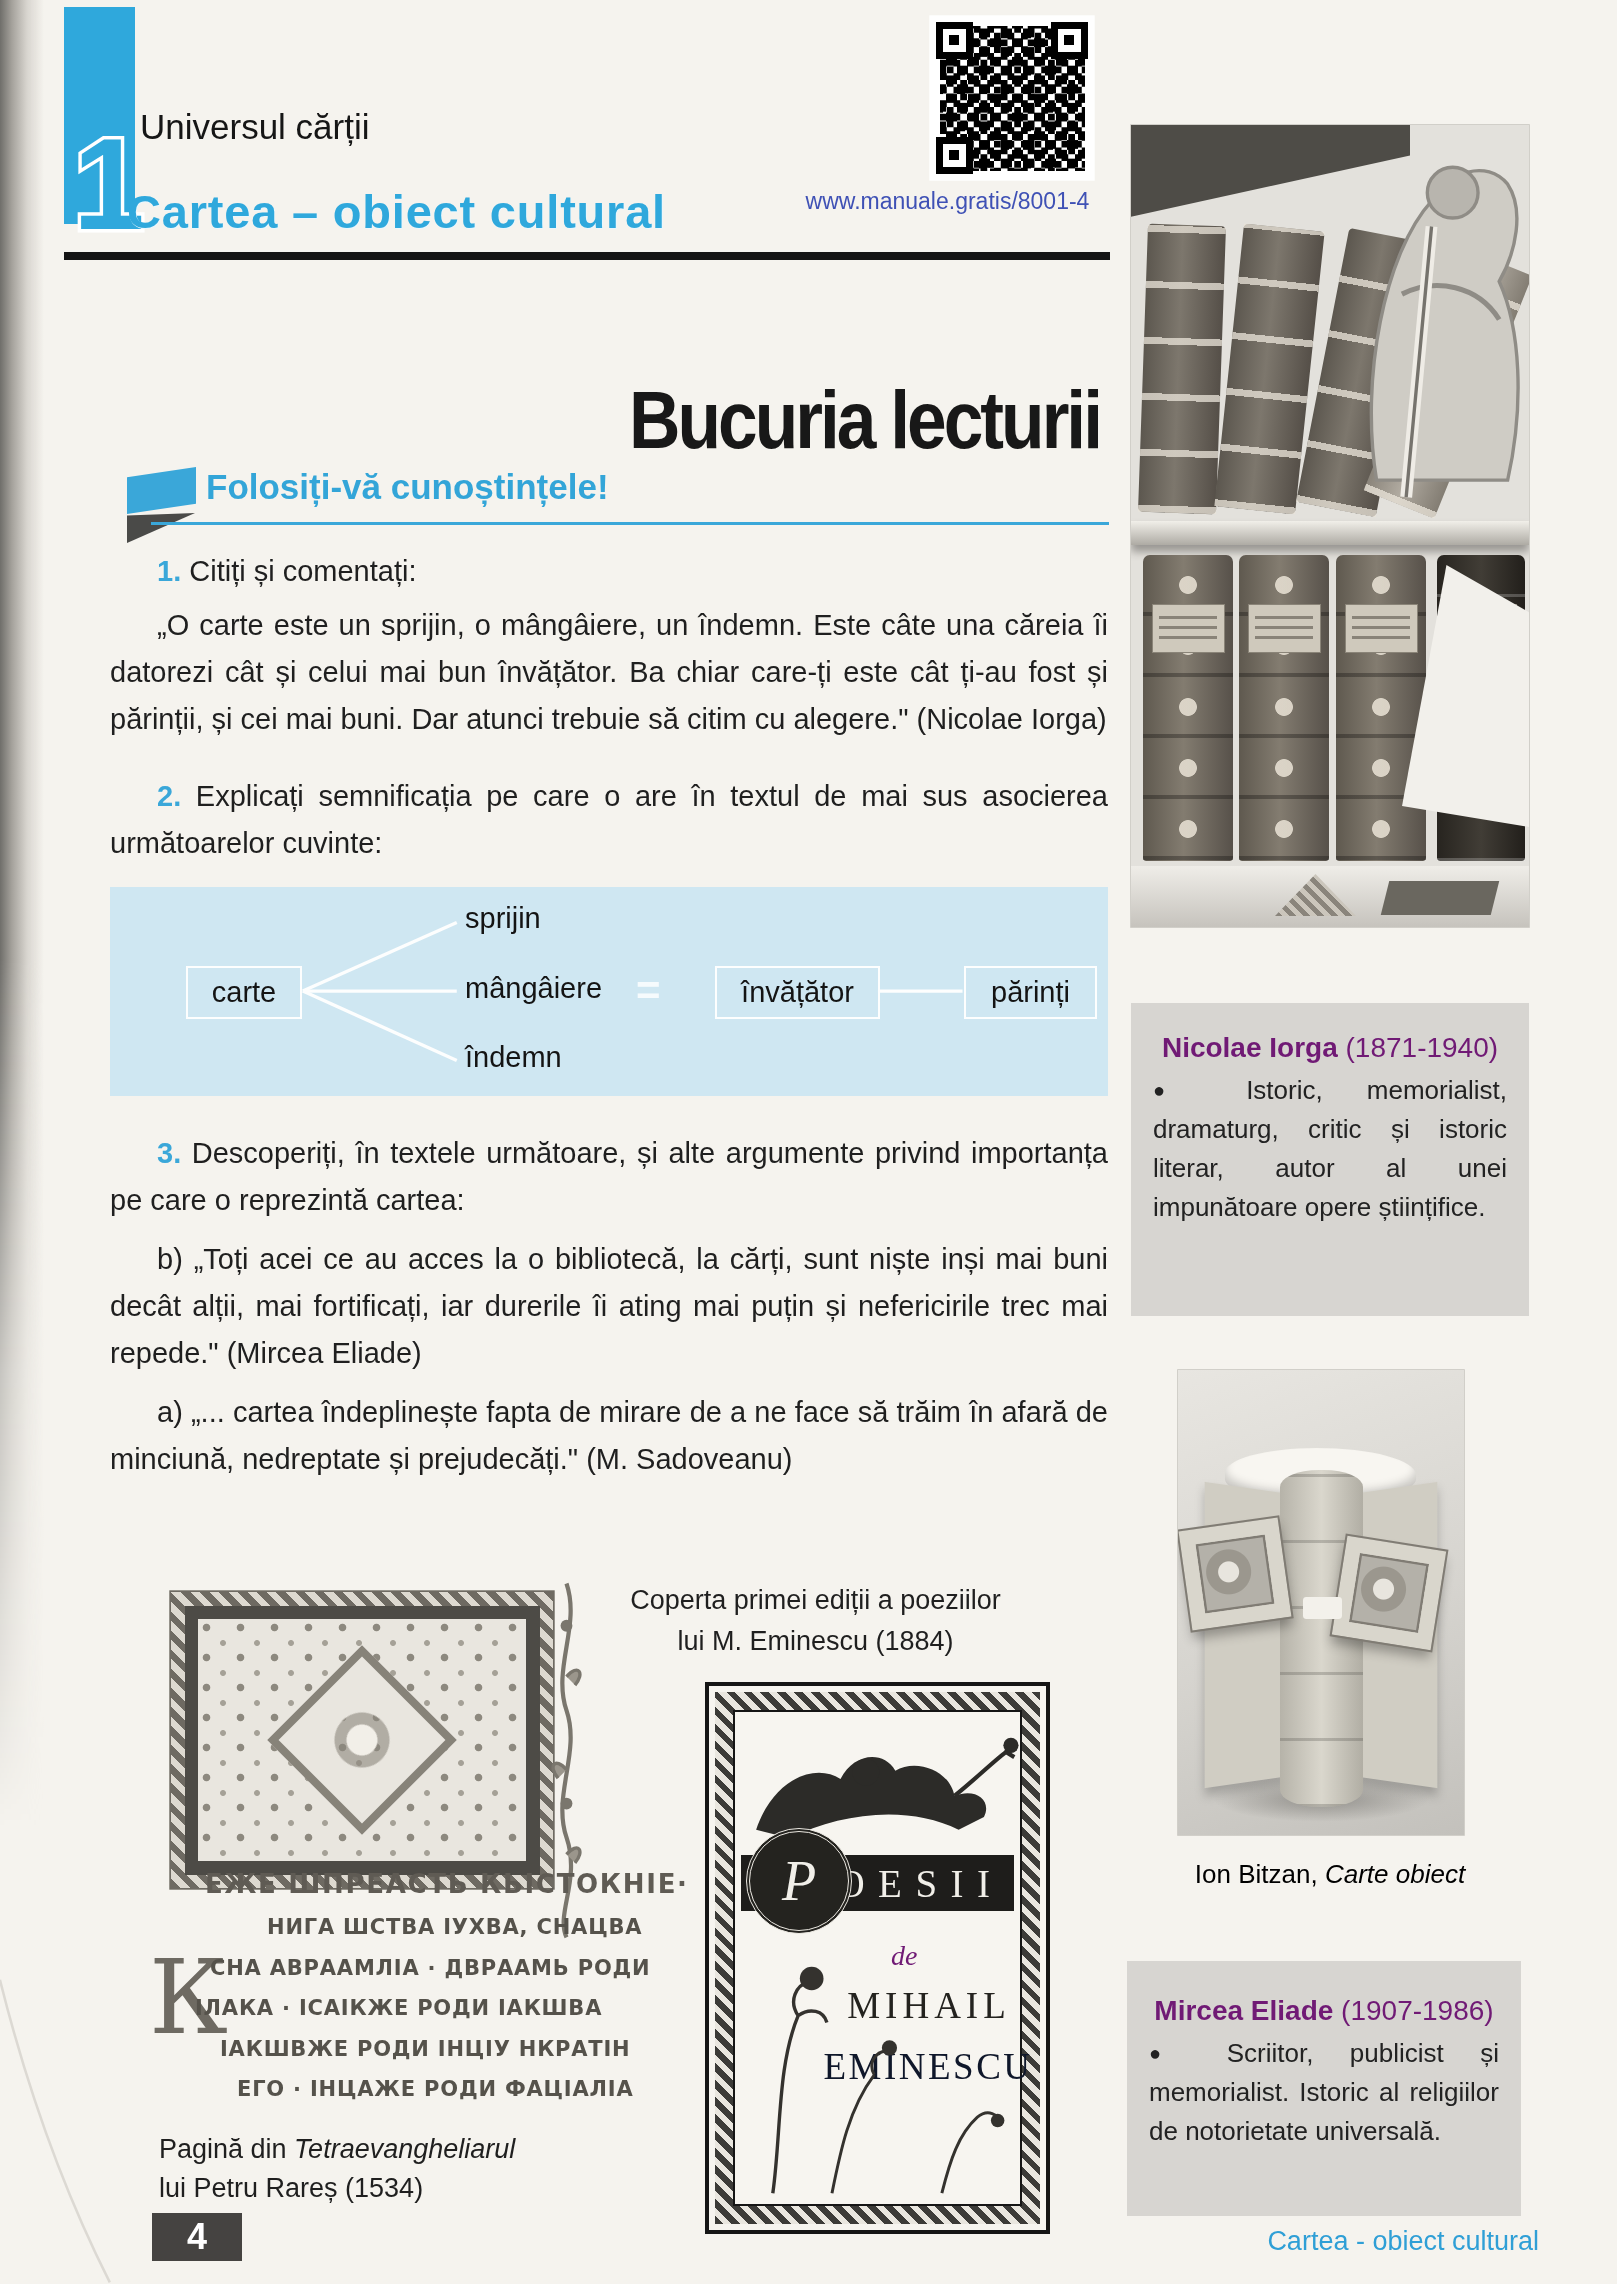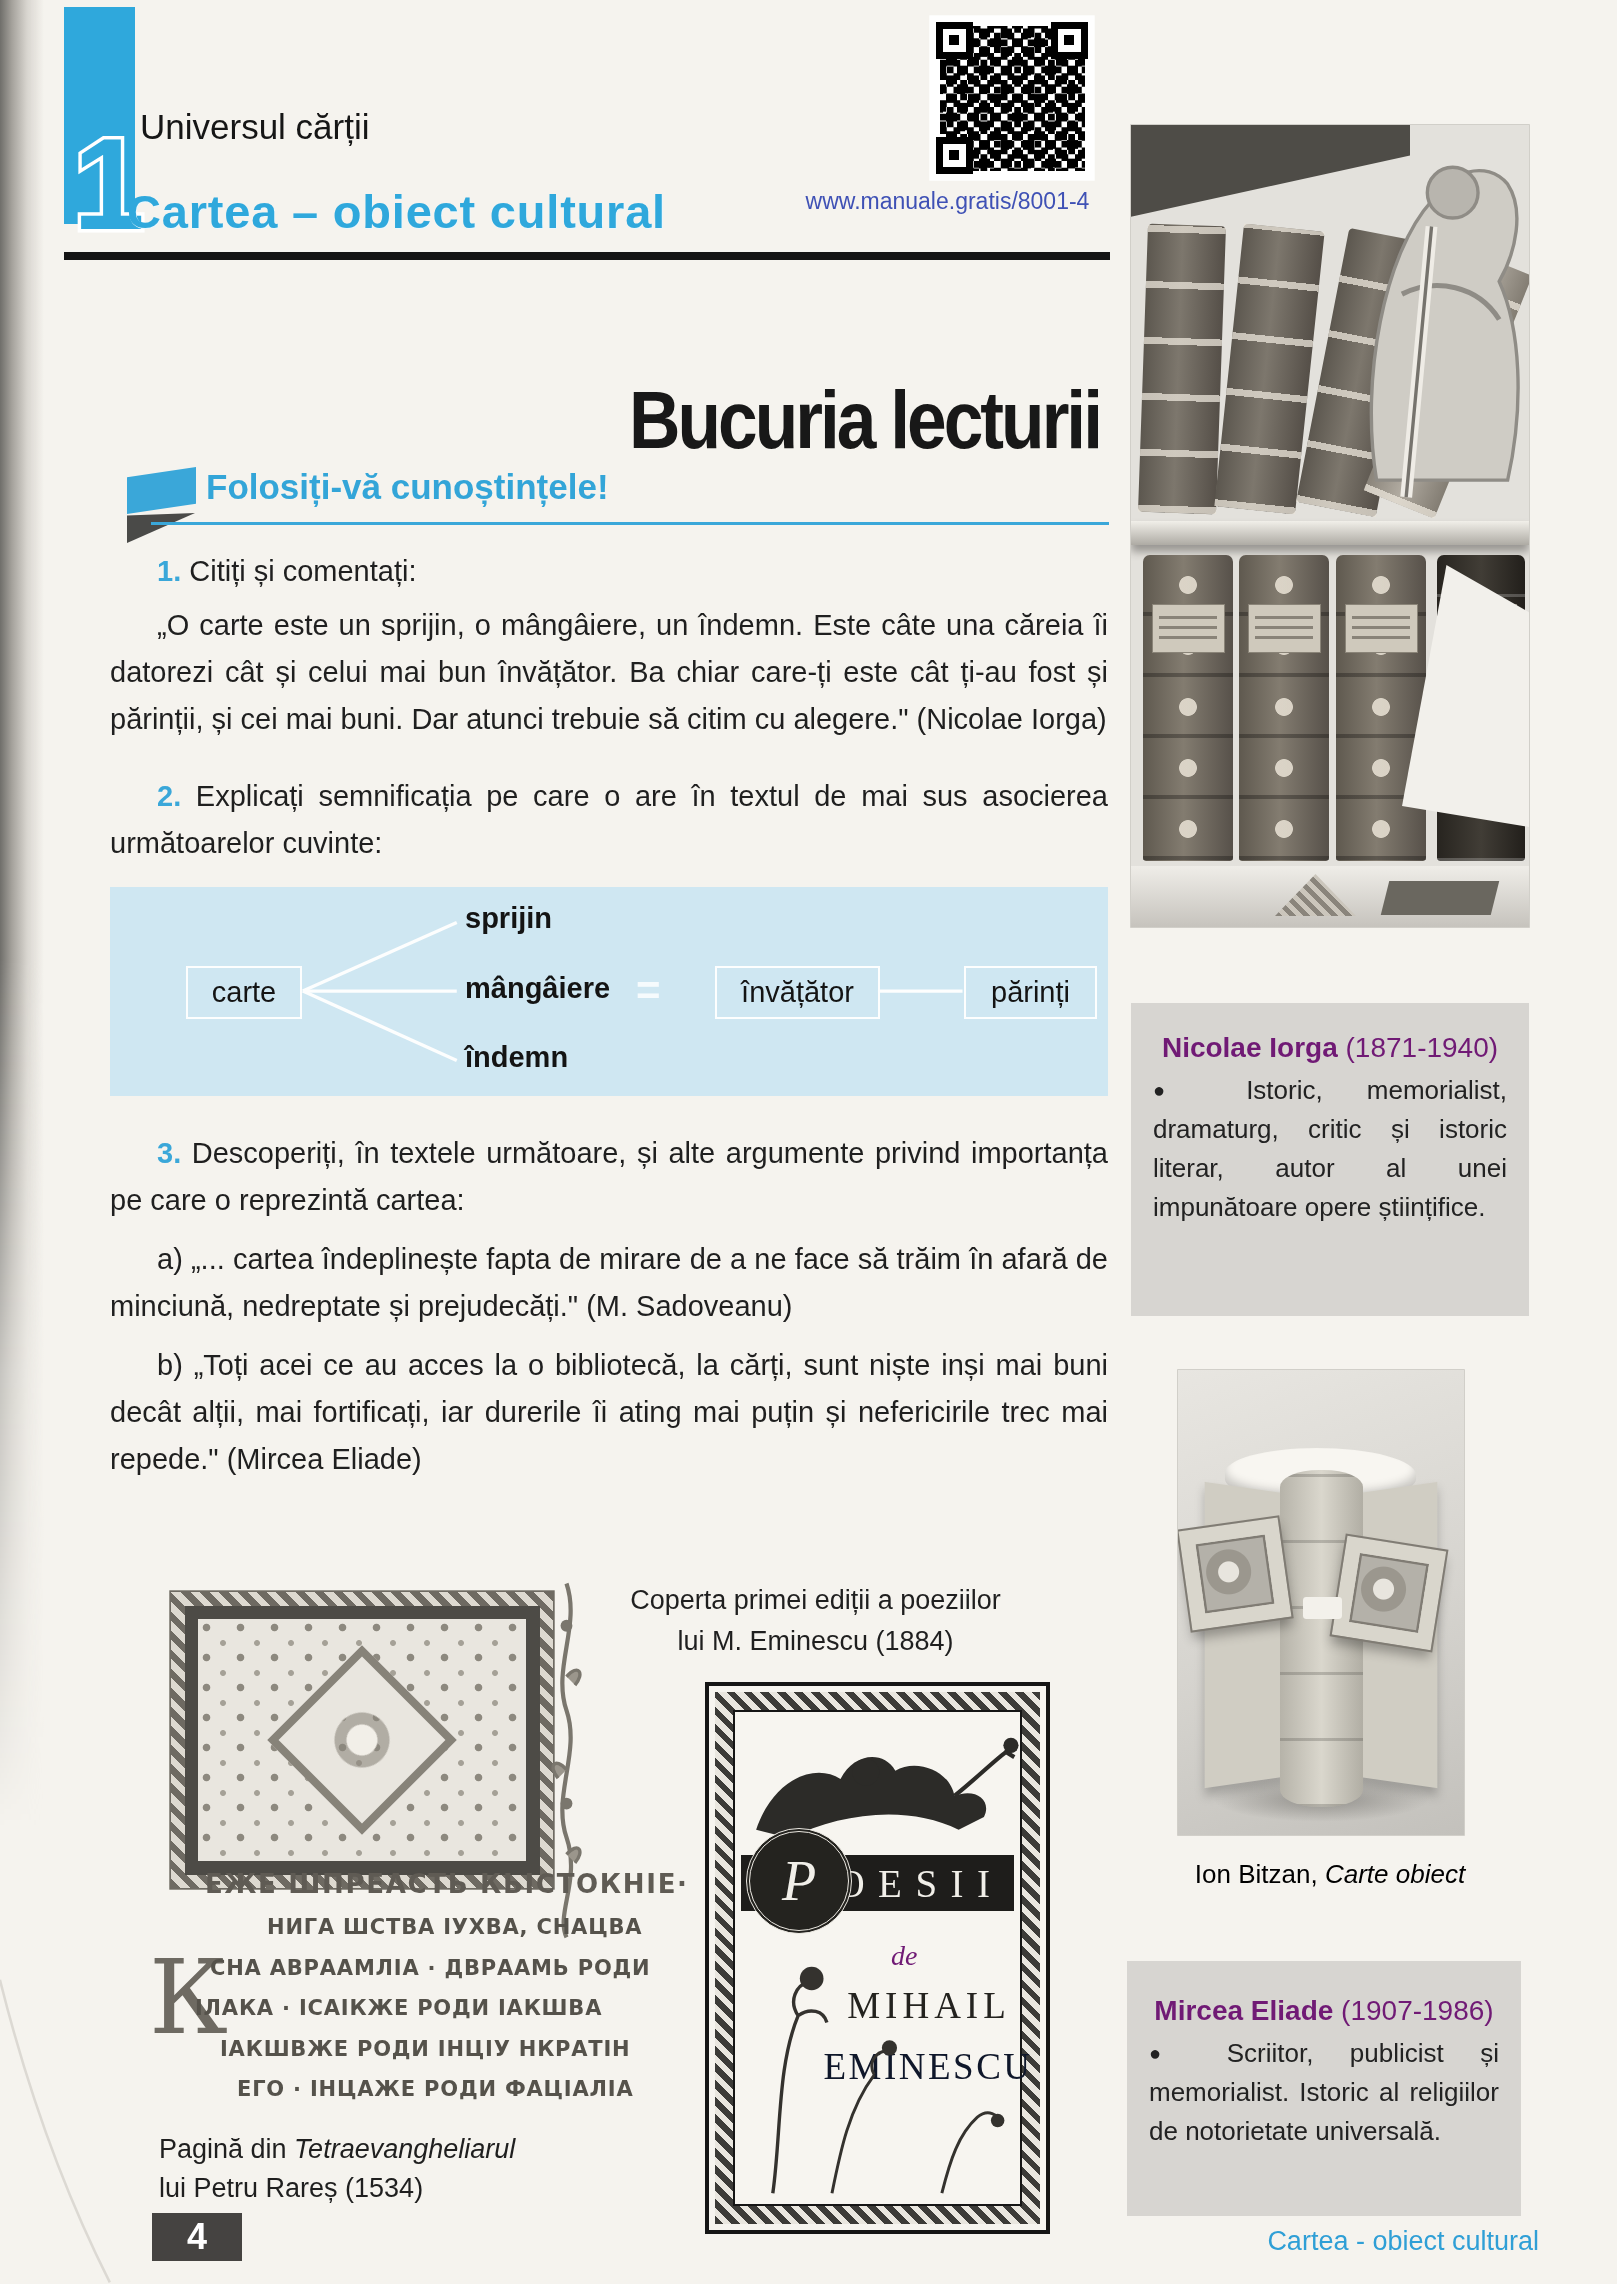--- a/index.html
+++ b/index.html
@@ -51,21 +51,21 @@
   .p-ex3{margin-top:34px;}
   .p-item{margin-top:12px;}
   
   .diagram{position:relative;margin-top:20px;width:998px;height:209px;background:#cfe7f2;}
   .diagram svg{position:absolute;left:0;top:0;}
   .dg-box{position:absolute;height:49px;border:2.5px solid #fdfefe;display:flex;align-items:center;
      justify-content:center;font-size:29px;color:#141414;}
   .dg-root{left:76px;top:79px;width:112px;}
   .dg-equiv{left:605px;top:79px;width:161px;}
   .dg-linked{left:854px;top:79px;width:129px;}
-  .dg-word{position:absolute;left:355px;font-size:29px;color:#141414;font-weight:bold;}
+  .dg-word{position:absolute;left:355px;font-size:29px;color:#141414;}
   .dg-w1{top:15px}.dg-w2{top:85px}.dg-w3{top:154px}
   .dg-eq{position:absolute;left:526px;top:80px;font-size:42px;font-weight:bold;color:#f6fbfd;}
   
   .info-box{position:absolute;background:#d7d5d1;}
   .ib-iorga{left:1131px;top:1003px;width:398px;height:313px;}
   .ib-eliade{left:1127px;top:1961px;width:394px;height:255px;}
   .ib-title{text-align:center;font-size:28px;margin:29px 20px 6.8px;color:#701a75;}
   .ib-eliade .ib-title{margin-top:34px;}
   .ib-name{font-weight:bold;}
   .ib-text{margin:3.4px 22px 0;font-size:26px;line-height:39px;text-align:justify;color:#222;}
@@ -270,22 +270,22 @@
       <div class="dg-box dg-root">carte</div>
       <div class="dg-word dg-w1">sprijin</div>
       <div class="dg-word dg-w2">mângâiere</div>
       <div class="dg-word dg-w3">îndemn</div>
       <div class="dg-eq">=</div>
       <div class="dg-box dg-equiv">învățător</div>
       <div class="dg-box dg-linked">părinți</div>
     </div>
 
     <p class="para p-ex3"><span class="num">3.</span> <span>Descoperiți, în textele următoare, și alte argumente privind importanța pe care o reprezintă cartea:</span></p>
+    <p class="para p-item">b) „Toți acei ce au acces la o bibliotecă, la cărți, sunt niște inși mai buni decât alții, mai fortificați, iar durerile îi ating mai puțin și nefericirile trec mai repede." (Mircea Eliade)</p>
     <p class="para p-item">a) „... cartea îndeplinește fapta de mirare de a ne face să trăim în afară de minciună, nedreptate și prejudecăți." (M. Sadoveanu)</p>
-    <p class="para p-item">b) „Toți acei ce au acces la o bibliotecă, la cărți, sunt niște inși mai buni decât alții, mai fortificați, iar durerile îi ating mai puțin și nefericirile trec mai repede." (Mircea Eliade)</p>
   </div>
 
   <div class="info-box ib-iorga">
     <div class="ib-title"><span class="ib-name">Nicolae Iorga</span> <span>(1871-1940)</span></div>
     <p class="ib-text"><span class="ib-bullet">●</span> <span>Istoric, memorialist, dramaturg, critic și istoric literar, autor al unei impunătoare opere științifice.</span></p>
   </div>
 
   <div class="bitzan-photo">
     <div class="bz-shadow"></div>
     <div class="bz-pages"></div>

